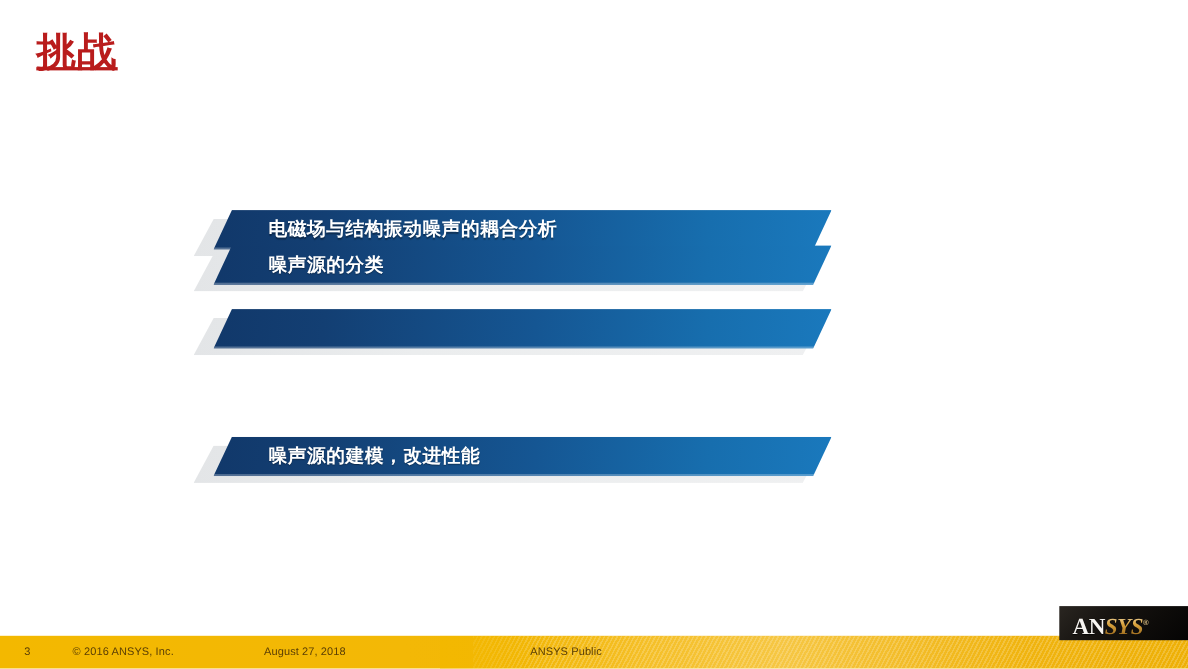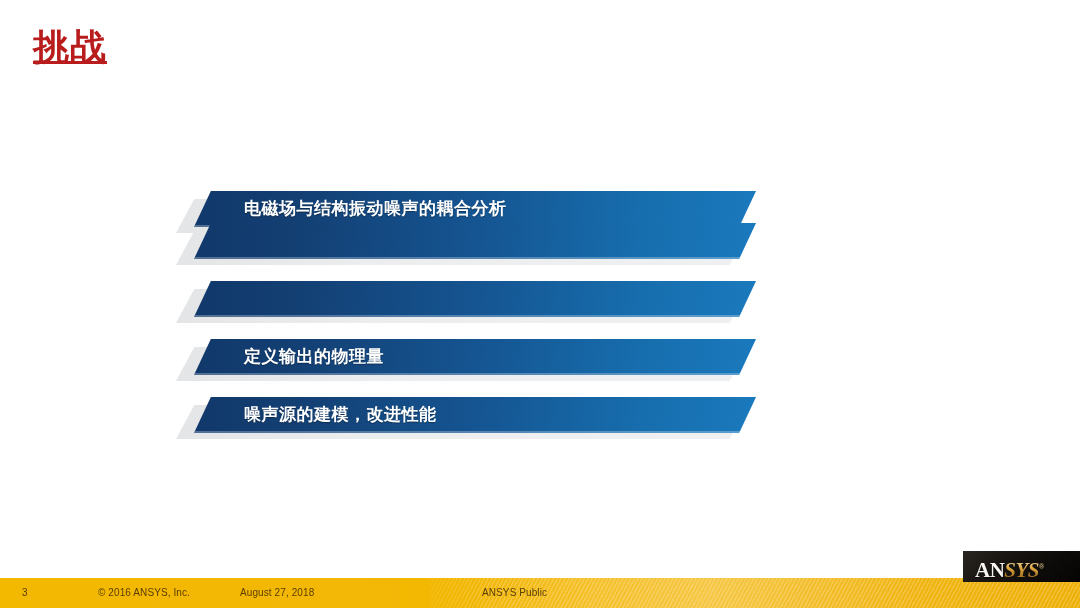--- a/index.html
+++ b/index.html
@@ -126,21 +126,21 @@
     position: absolute;
     top: 0;
     height: 30px;
     line-height: 30px;
     font-size: 10px;
     color: #5a3e05;
     white-space: nowrap;
     letter-spacing: 0.1px;
   }
   .footer-slideno { left: 22px; }
-  .footer-copy    { left: 66px; margin-left: 32px; }
+  .footer-copy    { left: 66px; }
   .footer-date    { left: 240px; }
   .footer-class   { left: 466px; margin-left: 16px; }
 
   
   .logo-box {
     position: absolute;
     left: 963px;
     top: 551px;
     width: 117px;
     height: 31px;
@@ -190,32 +190,28 @@
 
     <div class="banner" style="top:165px;margin-top:26px;">
       <div class="banner-shadow"></div>
       <div class="banner-bar"></div>
       <div class="banner-label">电磁场与结构振动噪声的耦合分析</div>
     </div>
 
     <div class="banner" style="top:223px;">
       <div class="banner-shadow"></div>
       <div class="banner-bar"></div>
+      <div class="banner-label">噪声源的分类</div>
     </div>
 
     <div class="banner" style="top:281px;">
       <div class="banner-shadow"></div>
       <div class="banner-bar"></div>
     </div>
 
-    <div class="banner" style="top:339px;">
-      <div class="banner-shadow"></div>
-      <div class="banner-bar"></div>
-      <div class="banner-label">定义输出的物理量</div>
-    </div>
 
     <div class="banner" style="top:397px;">
       <div class="banner-shadow"></div>
       <div class="banner-bar"></div>
       <div class="banner-label">噪声源的建模，改进性能</div>
     </div>
 
   </div>
 
   <div class="footer-bar">

